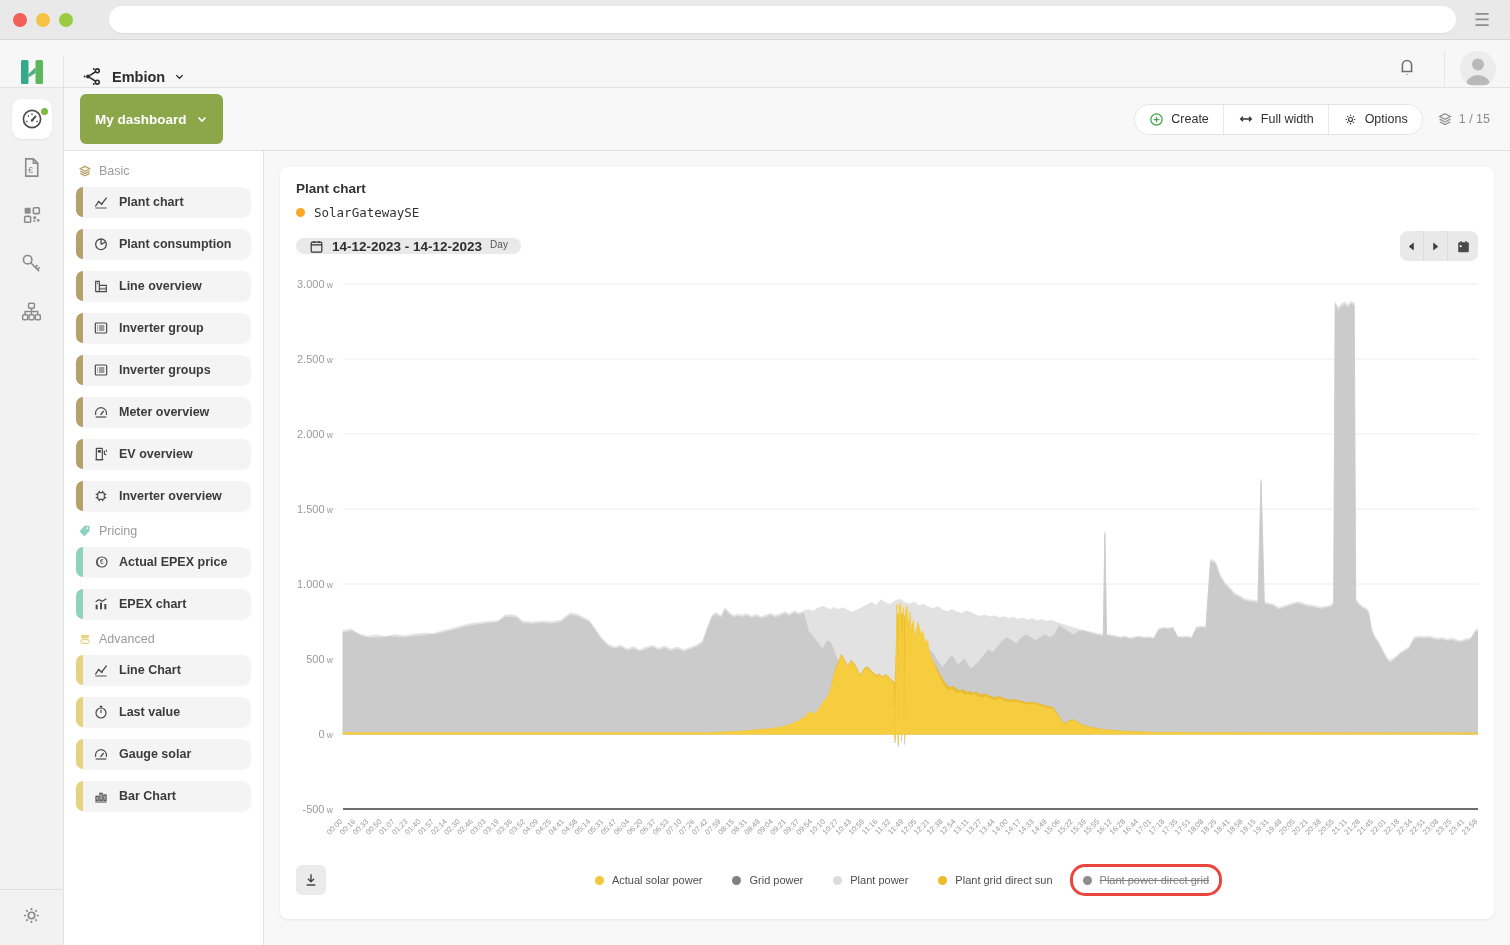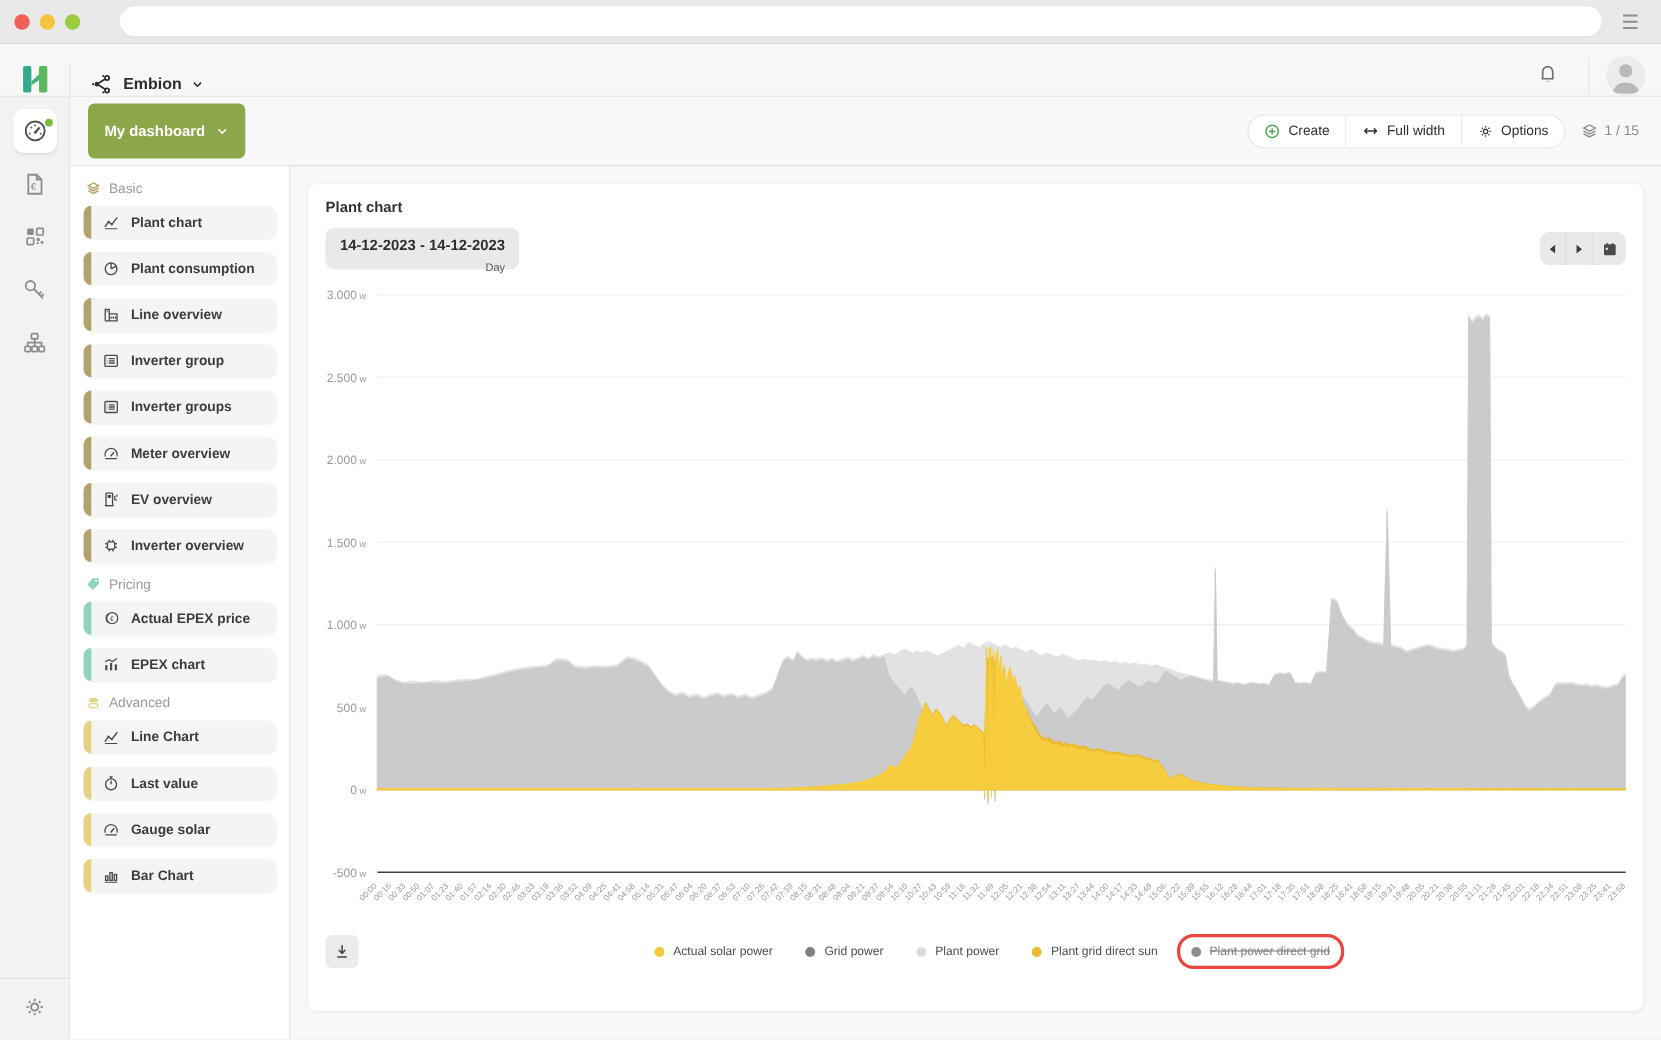--- a/index.html
+++ b/index.html
@@ -82,22 +82,22 @@
 
   
   .main { flex:1; padding:16px; min-width:0; }
   .card { background:#fff; border-radius:8px; box-shadow:0 1px 3px rgba(0,0,0,.08);
     height:752px; padding:14px 16px 10px; display:flex; flex-direction:column; }
   .card-title { font-size:13.5px; font-weight:bold; color:#333; }
   .device-row { display:flex; align-items:center; gap:9px; margin-top:9px; }
   .device-dot { width:9px; height:9px; border-radius:50%; }
   .device-name { font-family:"DejaVu Sans Mono", monospace; font-size:12.5px; color:#333; }
   .controls-row { display:flex; align-items:center; margin-top:11px; }
-  .date-pill { background:#e9e9e9; border-radius:8px; height:38px; display:flex; align-items:center;
-    gap:8px; padding:0 13px; cursor:pointer;flex-direction:column; }
+  .date-pill { background:#e9e9e9; border-radius:8px; height:16px; display:flex; align-items:center;
+    gap:8px; padding:0 13px; cursor:pointer; }
   .date-text { font-size:13.5px; color:#2e2e2e; font-weight:bold; }
   .date-gran { font-size:10px; color:#555; align-self:flex-end; margin-bottom:4px; }
   .ctrl-spacer { flex:1; }
   .nav-group { background:#e9e9e9; border-radius:8px; height:30px; display:flex; overflow:hidden; }
   .nav-seg { width:24px; display:flex; align-items:center; justify-content:center; cursor:pointer;
     border-right:1px solid #dcdcdc; color:#444; }
   .nav-seg:last-child { border-right:none; width:30px; }
 
   .chart-wrap { margin-top:8px; }
   .bottom-row { display:flex; align-items:center; margin-top:2px; height:38px; }
@@ -450,20 +450,24 @@
                   </svg>
                 </span>
                 <span class="w-label">Bar Chart</span>
               </div>
             </div>
         </div>
 
         <div class="main">
           <div class="card">
             <div class="card-title">Plant chart</div>
+            <div class="device-row">
+              <span class="device-dot" id="device-dot" style="background: rgb(249, 168, 37);"></span>
+              <span class="device-name">SolarGatewaySE</span>
+            </div>
             <div class="controls-row">
               <div class="date-pill">
                 <svg width="15" height="15" viewBox="0 0 24 24" fill="none" stroke="#333" stroke-width="1.9">
                   <rect x="3.5" y="5" width="17" height="16" rx="2"></rect>
                   <path d="M3.5 9.5 H20.5 M8 3 V6.5 M16 3 V6.5"></path>
                 </svg>
                 <span class="date-text">14-12-2023 - 14-12-2023</span>
                 <span class="date-gran">Day</span>
               </div>
               <div class="ctrl-spacer"></div>

